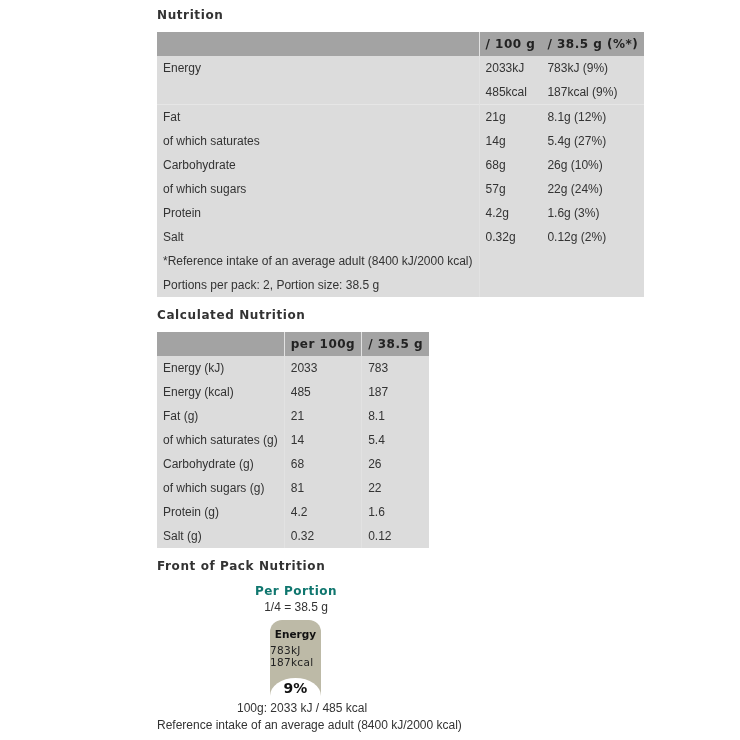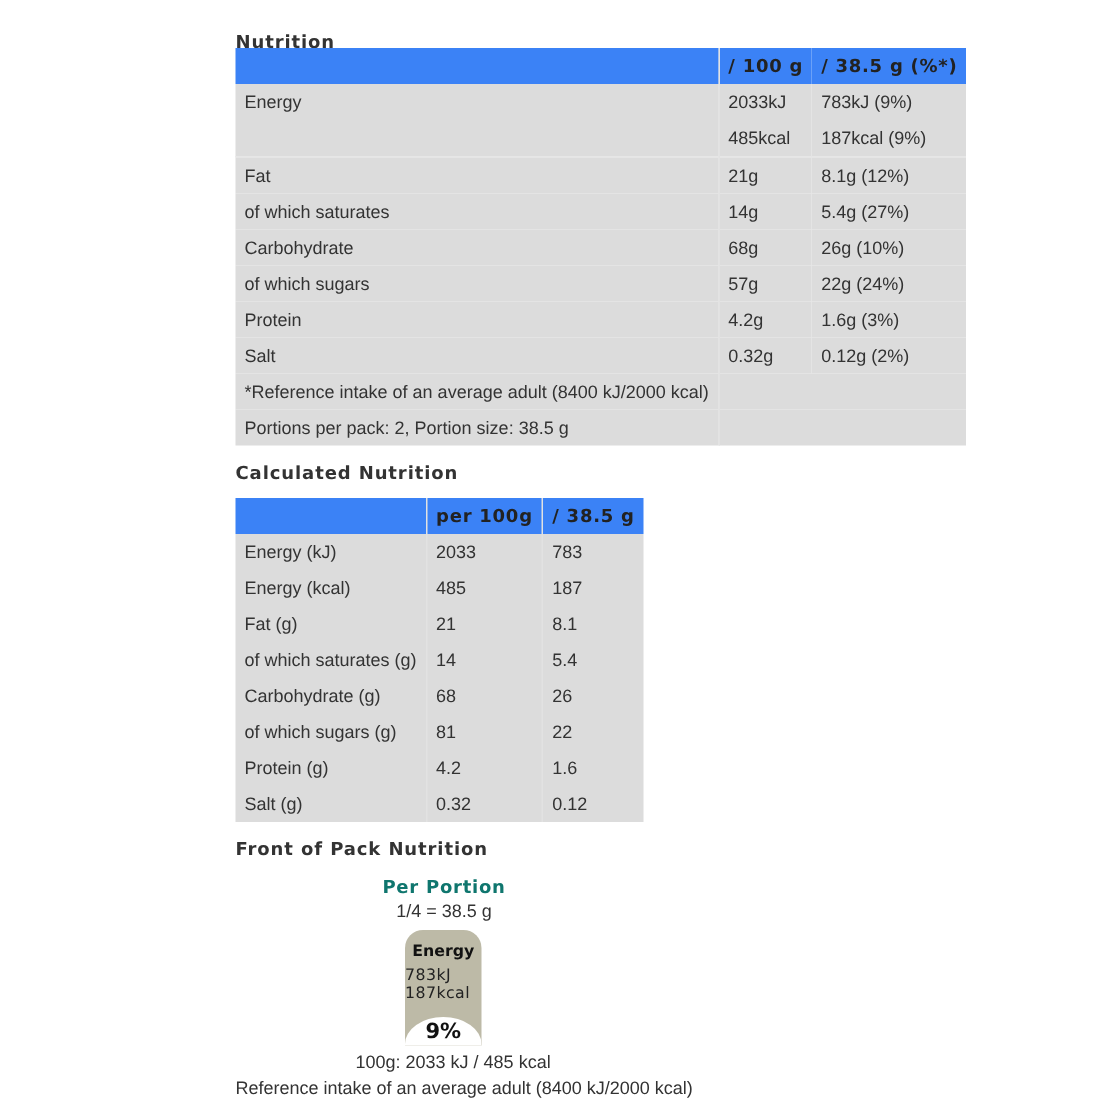--- a/index.html
+++ b/index.html
@@ -12,21 +12,21 @@
     position: absolute; left: 157px;
     font-family: "DejaVu Sans", sans-serif;
     font-size: 12px; font-weight: bold; letter-spacing: 0.6px; color: #333;
   }
   table { border-collapse: collapse; position: absolute; left: 157px; }
   td, th {
     font-size: 12px; height: 24px; padding: 0 6px; text-align: left;
     white-space: nowrap; vertical-align: middle;
   }
   th {
-    background: #3b82f6; font-family: "DejaVu Sans", sans-serif;
+    background: #a3a3a3; font-family: "DejaVu Sans", sans-serif;
     font-weight: bold; letter-spacing: 0.5px; color: #222; font-size: 12px;
   }
   td { background: #dcdcdc; color: #333; }
   td.val, th.val { border-left: 1px solid #e2e2e2; }
   tr.group-start td { border-top: 1px solid #e6e6e6; }
 
   #nutrition-table { top: 32px; width: 424px; }
   #nutrition-table .c1 { width: 279px; }
   #nutrition-table .c2 { width: 39px; }
   #nutrition-table .c3 { width: 70px; }
@@ -62,21 +62,21 @@
   }
   .badge-pct {
     position: absolute; left: 0; top: 60px; width: 51px; text-align: center;
     font-family: "DejaVu Sans", sans-serif; font-size: 14px; font-weight: bold; color: #111;
   }
   .foot { position: absolute; font-size: 12px; color: #333; white-space: nowrap; }
 </style>
 </head>
 <body>
 
-<div class="section-title" style="top:21px;">Nutrition</div>
+<div class="section-title" style="top:8px;">Nutrition</div>
 
 <table id="nutrition-table">
   <tbody>
       <tr>
     <th class="c1"></th>
     <th class="c2 val">/ 100 g</th>
     <th class="c3">/ 38.5 g (%*)</th>
   </tr>
   <tr>
     <td>Energy</td>

